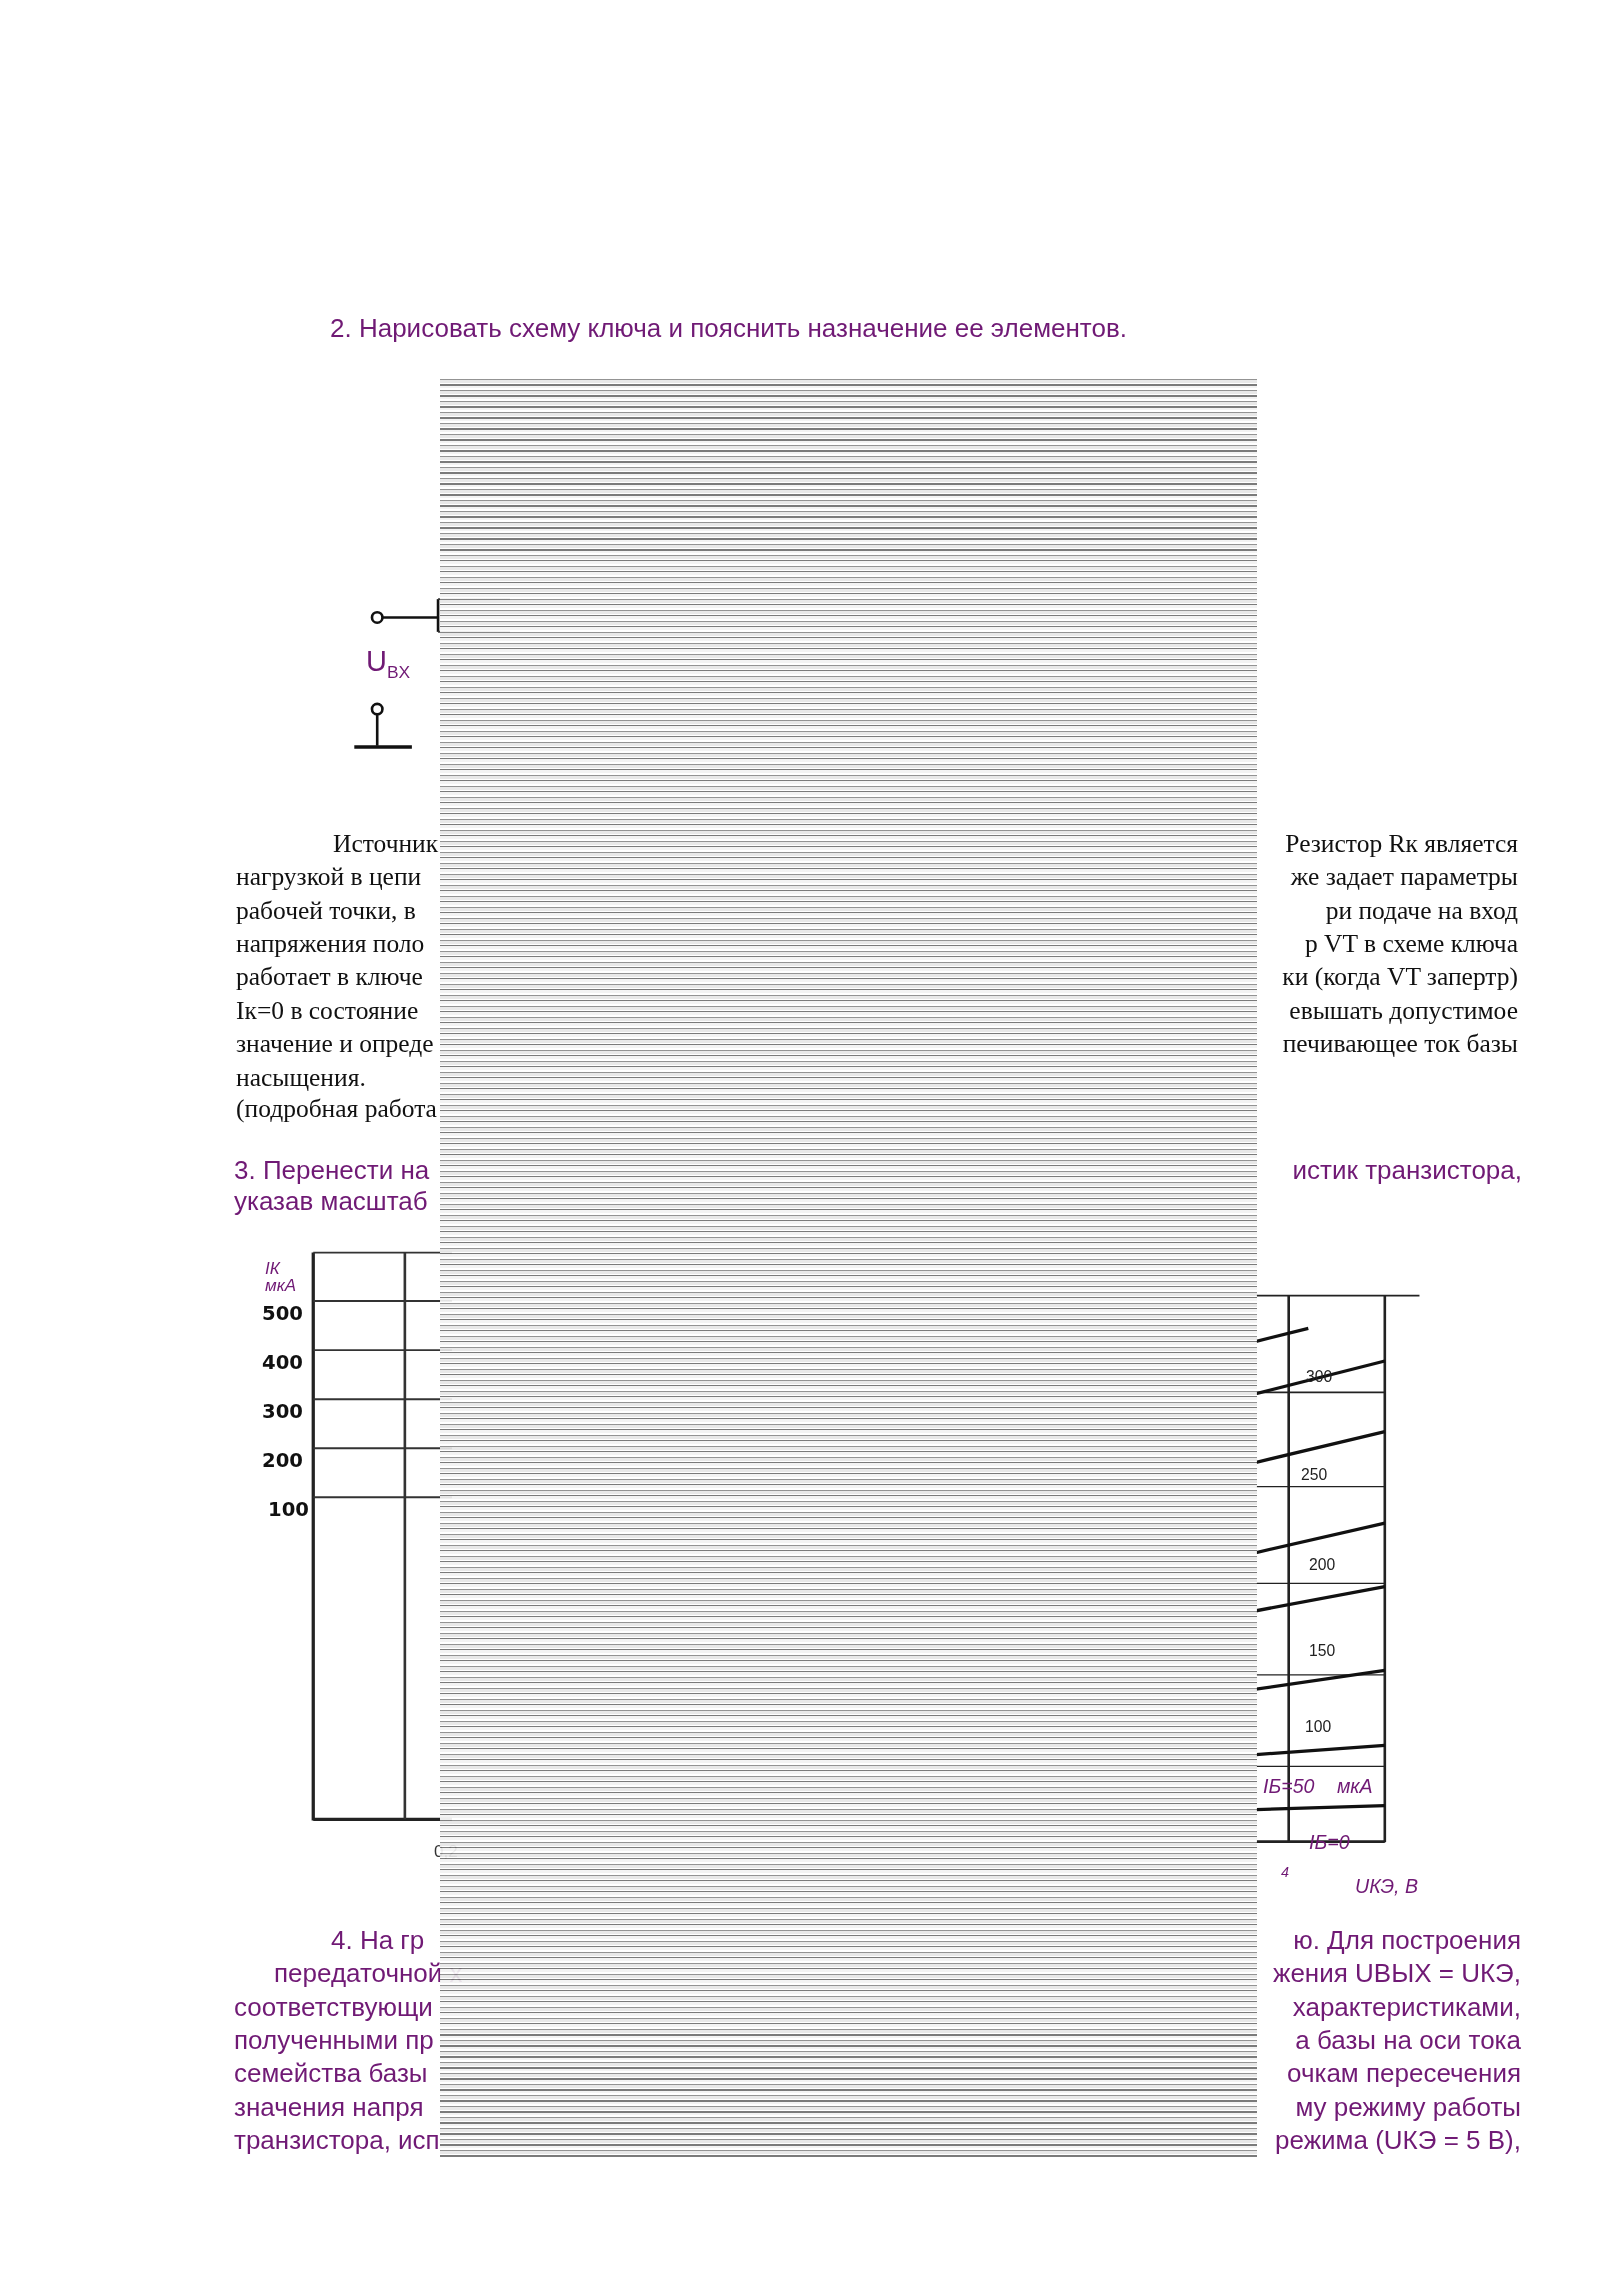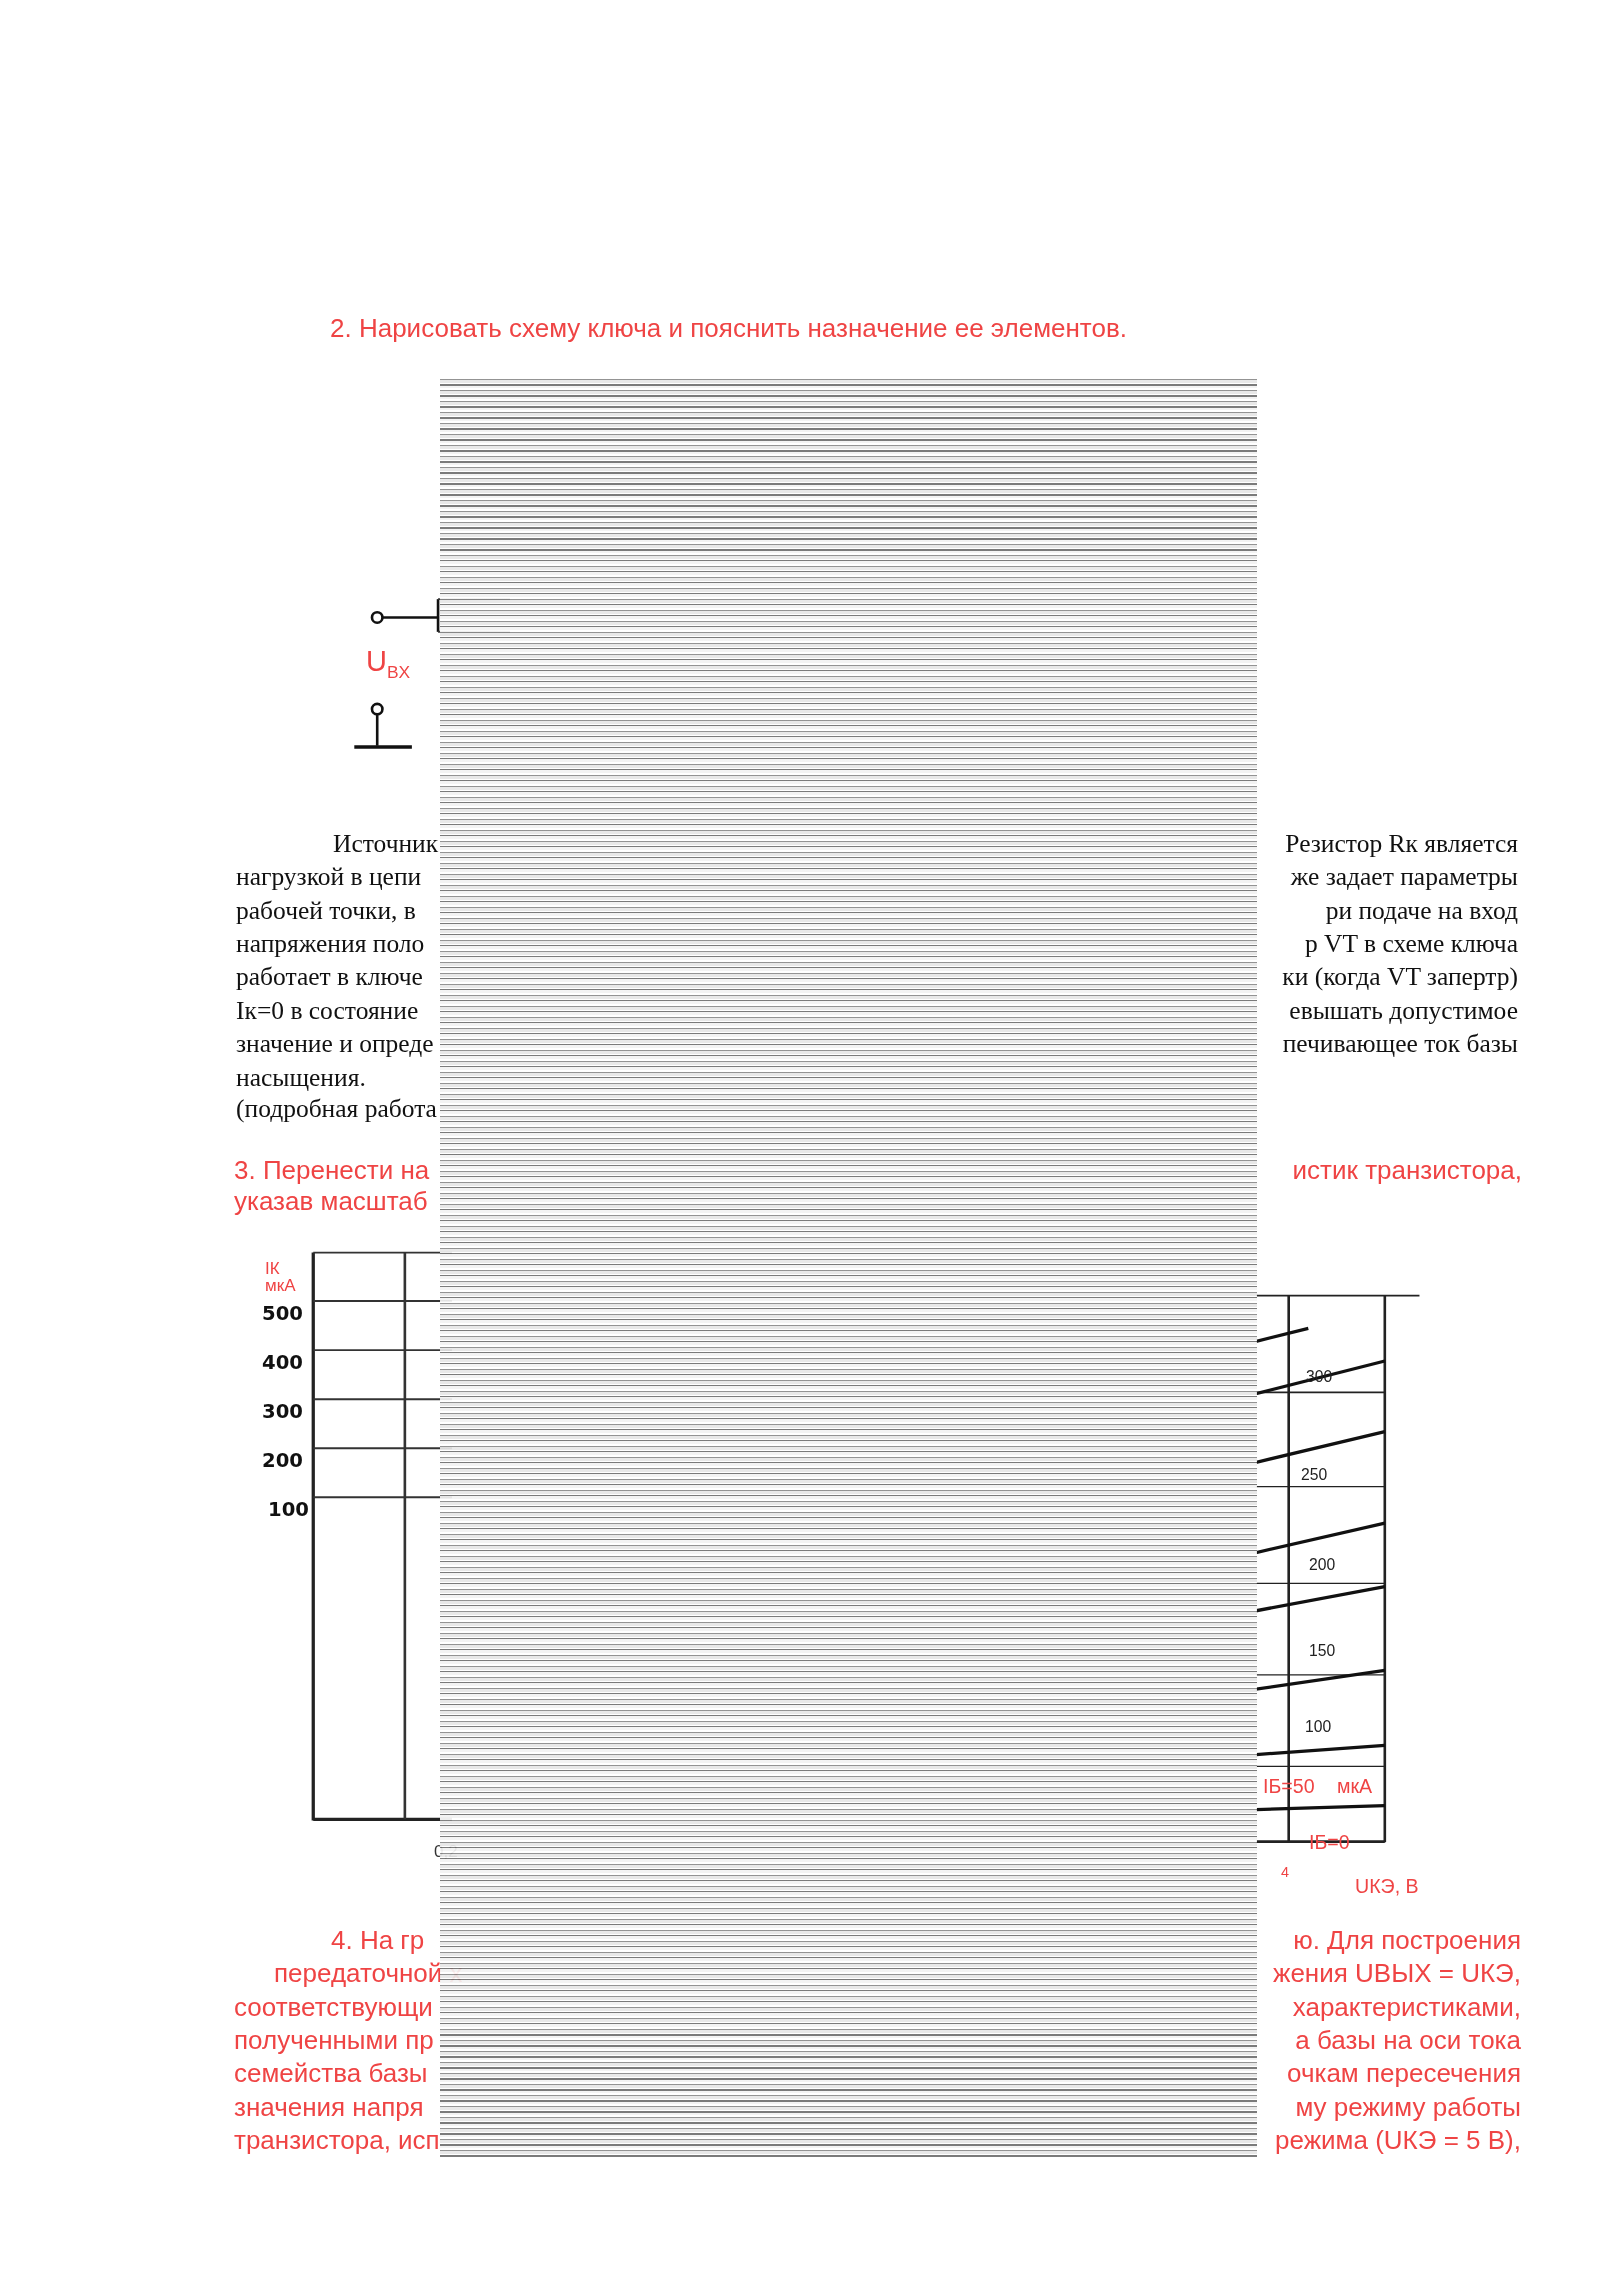--- a/index.html
+++ b/index.html
@@ -1,37 +1,37 @@
 <!DOCTYPE html>
 <html style="font-size:10.5px"><head>
 <meta charset="utf-8">
 <style>
   html, body { margin: 0; padding: 0; background: #ffffff; }
   body { width: 1623px; height: 2295px; position: relative; overflow: hidden; }
   .abs { position: absolute; }
-  .arial { font-family: "Liberation Sans", sans-serif; color: #ef4444; }
+  .arial { font-family: "Liberation Sans", sans-serif; color: #701a75; }
   .times { font-family: "Liberation Serif", serif; color: #111; }
   .heading { font-size: 26px; white-space: nowrap; }
   .serif-line { font-size: 25.5px; white-space: nowrap; line-height: 1; }
   .sans-line { font-size: 26px; white-space: nowrap; line-height: 1; }
   .overlay {
     position: absolute; left: 440px; top: 377px; width: 817px; height: 1780px;
     background:
       repeating-linear-gradient(to bottom,
         #ffffff 0px, #ffffff 2px,
         #8a8a8a 2px, #8a8a8a 3.3px,
         #e6e6e6 3.3px, #e6e6e6 5.9px,
         #ffffff 5.9px, #ffffff 7.2px,
         #6f6f6f 7.2px, #6f6f6f 8.5px,
         #f2f2f2 8.5px, #f2f2f2 11px);
     opacity: 0.92;
   }
   .axis-label { font-family: "DejaVu Sans", sans-serif; font-weight: bold; font-size: 19.6px; color: #111; }
   .curve-label { font-family: "Liberation Sans", sans-serif; font-size: 15.7px; color: #222; }
-  .italic { }
+  .italic { font-style: italic; }
   sub { font-size: 0.6em; }
 </style>
 </head>
 <body>
 
 <div class="abs arial heading" style="left:330px; top:313px;">2. Нарисовать схему ключа и пояснить назначение ее элементов.</div>
 
 <svg class="abs" style="left:353px; top:366px;" width="916" height="393" viewBox="0 0 1400 600">
 
   <circle cx="37" cy="384" r="8" fill="none" stroke="#111" stroke-width="4"></circle>

